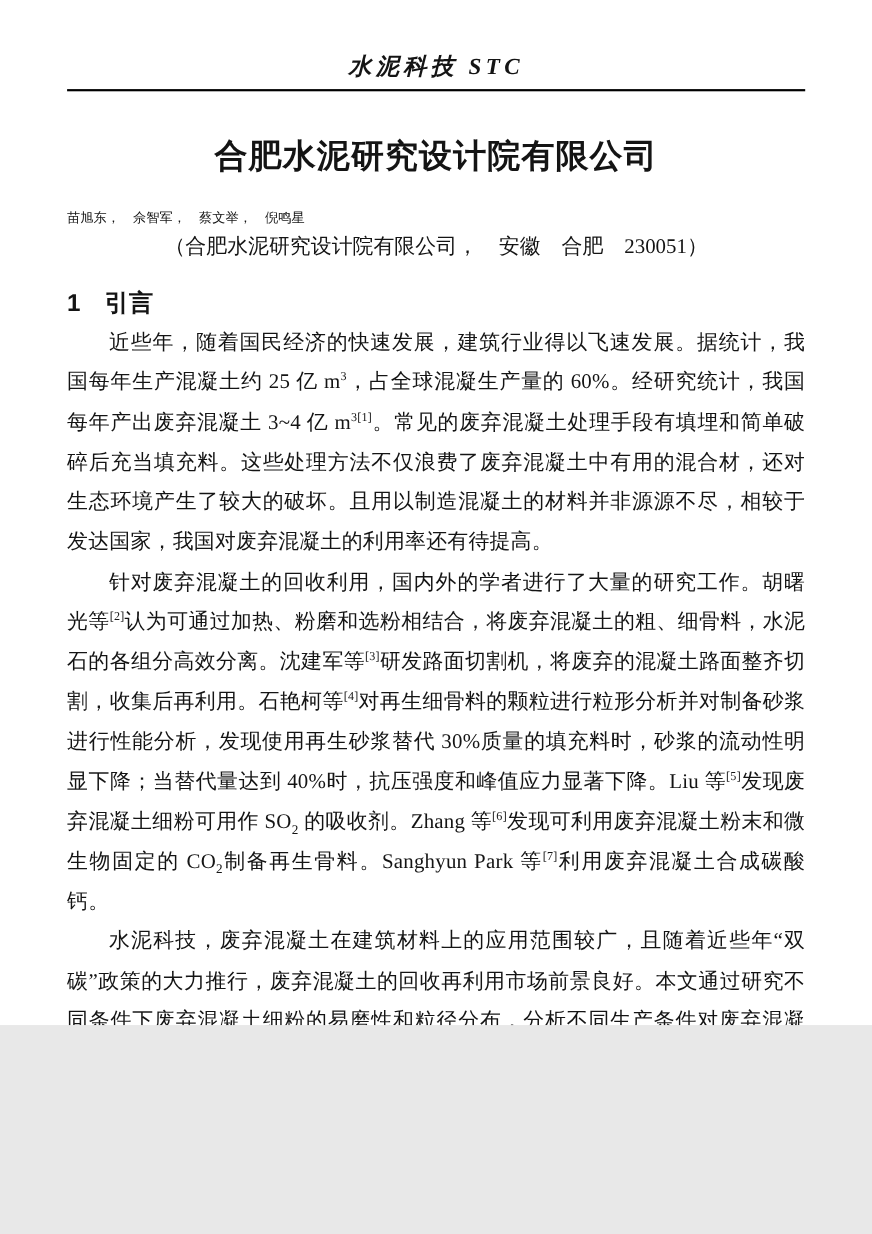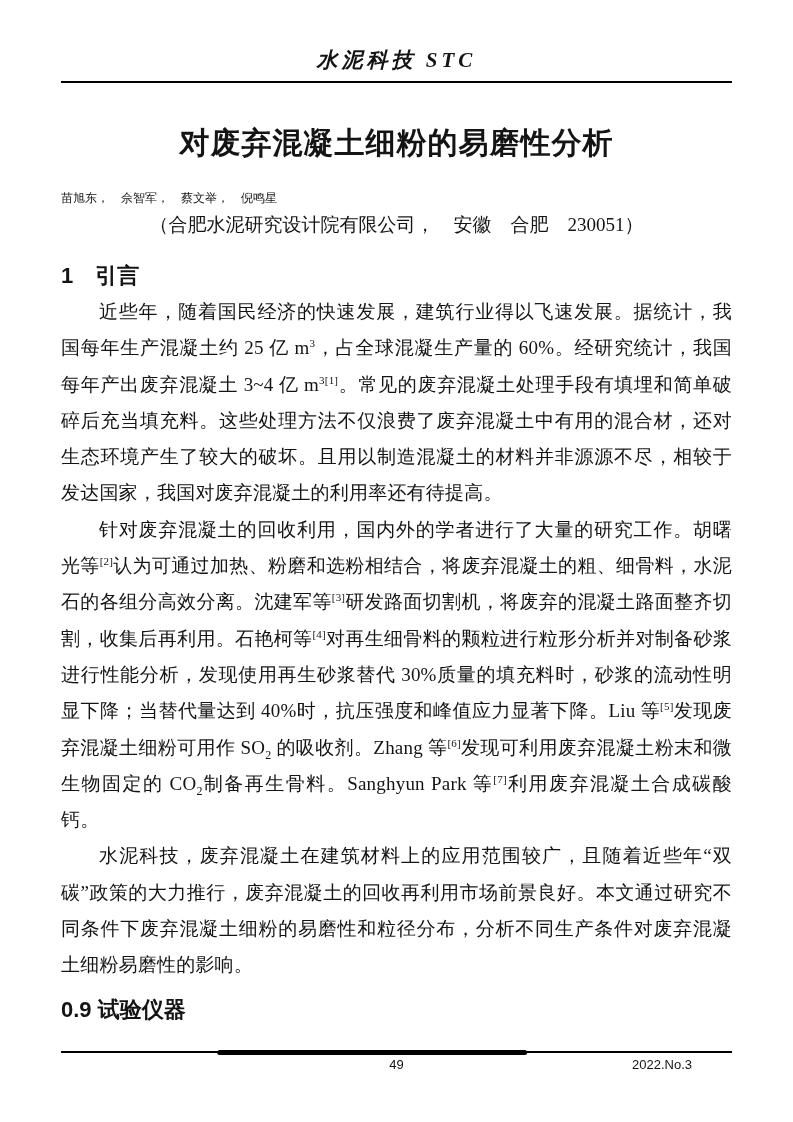--- a/index.html
+++ b/index.html
@@ -1,20 +1,20 @@
 <!DOCTYPE html>
 <html><head>
 <meta charset="utf-8">
 <style>
   * { margin: 0; padding: 0; box-sizing: border-box; }
   html, body { background: #e8e8e8; }
   .page {
     position: relative;
     width: 793px;
-    height: 1122px;
+    height: 932px;
     margin: 0 auto;
     background: #ffffff;
     color: #141414;
     font-family: "Liberation Serif", "DejaVu Serif", serif;
     overflow: hidden;
   }
   .content {
     position: relative;
     margin: 0 61px;
     width: 671px;
@@ -134,21 +134,21 @@
 <body>
 
 <div class="page">
   <div class="content">
 
     <header class="journal-header">
       <div class="journal-name">水泥科技 STC</div>
       <div class="header-rule"></div>
     </header>
 
-    <h1 class="paper-title">对废弃混凝土细粉的易磨性分析</h1>
+    <h1 class="paper-title">合肥水泥研究设计院有限公司</h1>
 
     <div class="authors-line">苗旭东，　佘智军，　蔡文举，　倪鸣星</div>
 
     <div class="affiliation-line">（合肥水泥研究设计院有限公司，　安徽　合肥　230051）</div>
 
     <h2 class="section-heading h-sec1">1　引言</h2>
 
     <p class="body-para para-first">近些年，随着国民经济的快速发展，建筑行业得以飞速发展。据统计，我国每年生产混凝土约 25 亿 m<sup>3</sup>，占全球混凝生产量的 60%。经研究统计，我国每年产出废弃混凝土 3~4 亿 m<sup>3[1]</sup>。常见的废弃混凝土处理手段有填埋和简单破碎后充当填充料。这些处理方法不仅浪费了废弃混凝土中有用的混合材，还对生态环境产生了较大的破坏。且用以制造混凝土的材料并非源源不尽，相较于发达国家，我国对废弃混凝土的利用率还有待提高。</p>
 
     <p class="body-para">针对废弃混凝土的回收利用，国内外的学者进行了大量的研究工作。胡曙光等<sup>[2]</sup>认为可通过加热、粉磨和选粉相结合，将废弃混凝土的粗、细骨料，水泥石的各组分高效分离。沈建军等<sup>[3]</sup>研发路面切割机，将废弃的混凝土路面整齐切割，收集后再利用。石艳柯等<sup>[4]</sup>对再生细骨料的颗粒进行粒形分析并对制备砂浆进行性能分析，发现使用再生砂浆替代 30%质量的填充料时，砂浆的流动性明显下降；当替代量达到 40%时，抗压强度和峰值应力显著下降。Liu 等<sup>[5]</sup>发现废弃混凝土细粉可用作 SO<sub>2</sub> 的吸收剂。Zhang 等<sup>[6]</sup>发现可利用废弃混凝土粉末和微生物固定的 CO<sub>2</sub>制备再生骨料。Sanghyun Park 等<sup>[7]</sup>利用废弃混凝土合成碳酸钙。</p>

